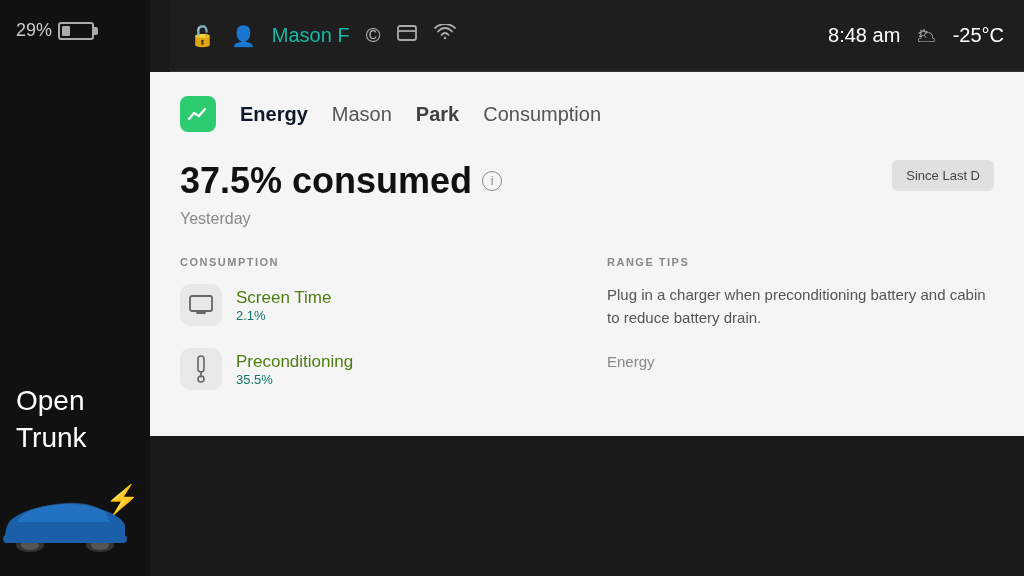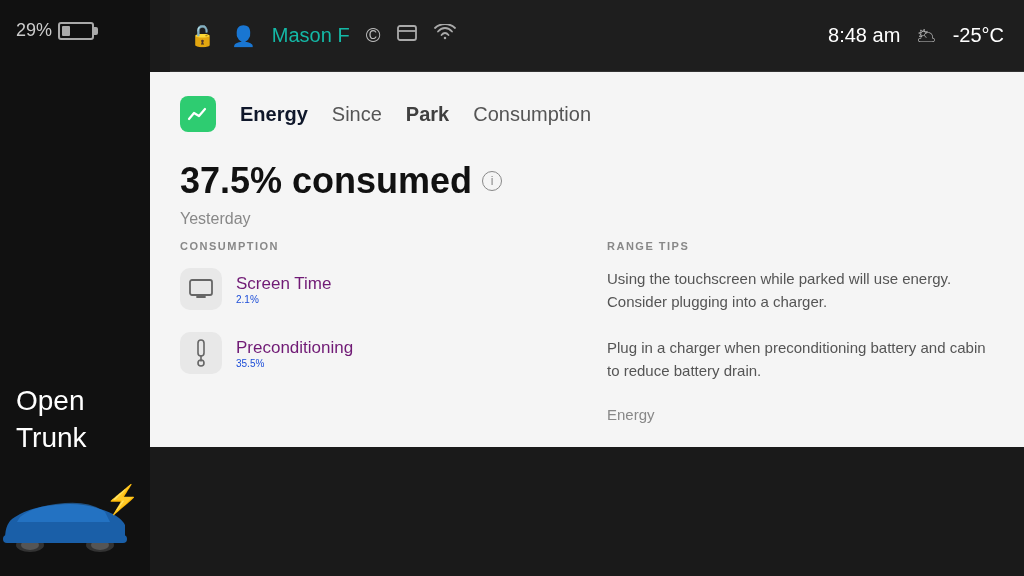--- a/index.html
+++ b/index.html
@@ -229,21 +229,21 @@
       border-radius: 6px;
       padding: 8px 14px;
       font-size: 13px;
       color: #444;
       cursor: pointer;
     }
 
     .energy-subtext {
       font-size: 16px;
       color: #888;
-      margin-bottom: 12px;
+      margin-bottom: 28px;
     }
 
     
     .two-col {
       display: flex;
       gap: 40px;
     }
 
     .col-left {
       flex: 1;
@@ -279,26 +279,26 @@
       align-items: center;
       justify-content: center;
       font-size: 20px;
       color: #666;
       flex-shrink: 0;
     }
 
     .item-info .item-title {
       font-size: 17px;
       font-weight: 500;
-      color: #701a75;
+      color: #4d7c0f;
     }
 
     .item-info .item-value {
-      font-size: 10px;
-      color: #1d4ed8;
+      font-size: 13px;
+      color: #0f766e;
     }
 
     
     .range-tip {
       margin-bottom: 24px;
       font-size: 15px;
       color: #555;
       line-height: 1.5;
     }
 
@@ -369,30 +369,31 @@
 <div style="flex:1; position:relative;">
   <div class="main-content">
 
     <div class="nav-tabs">
       <div class="nav-icon">
         <svg viewBox="0 0 22 22" fill="none" xmlns="http://www.w3.org/2000/svg">
           <polyline points="2,16 7,10 12,13 18,6" stroke="white" stroke-width="2.2" stroke-linecap="round" stroke-linejoin="round" fill="none"></polyline>
         </svg>
       </div>
       <span class="tab-label active">Energy</span>
-      <span class="tab-label">Since</span>
+      <span class="tab-label">Mason</span>
       <span class="tab-label active" style="color:#404040;font-weight:700;text-align:center;">Park</span>
       <span class="tab-label">Consumption</span>
     </div>
 
     <div style="position:relative; margin-bottom: 8px;">
       <div class="energy-header">
         <span class="energy-percent">37.5% consumed</span>
         <span class="info-icon">i</span>
       </div>
+      <button class="since-last-btn">Since Last D</button>
     </div>
     <div class="energy-subtext">Yesterday</div>
 
     <div class="two-col">
 
       <div class="col-left">
         <div class="section-label">CONSUMPTION</div>
 
         <div class="consumption-item">
           <div class="item-icon-box">
@@ -420,20 +421,19 @@
             <div class="item-title">Preconditioning</div>
             <div class="item-value">35.5%</div>
           </div>
         </div>
 
       </div>
 
       <div class="col-right">
         <div class="section-label">RANGE TIPS</div>
 
-        <div class="range-tip">Using the touchscreen while parked will use energy. Consider plugging into a charger.</div>
         <div class="range-tip">Plug in a charger when preconditioning battery and cabin to reduce battery drain.</div>
         <div class="range-tip-optimal">Energy</div>
       </div>
 
     </div>
   </div>
 </div>
 
 </body></html>

